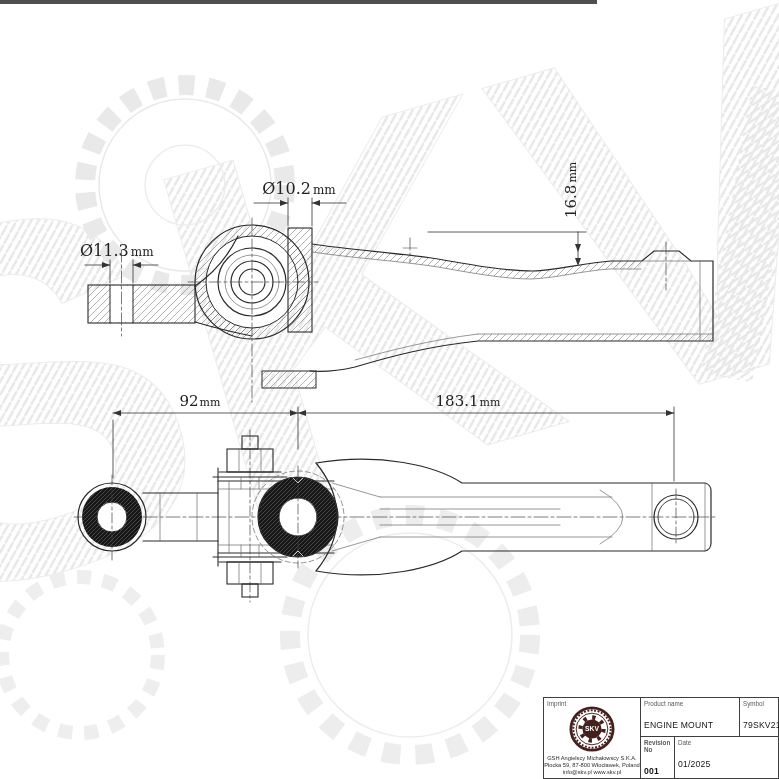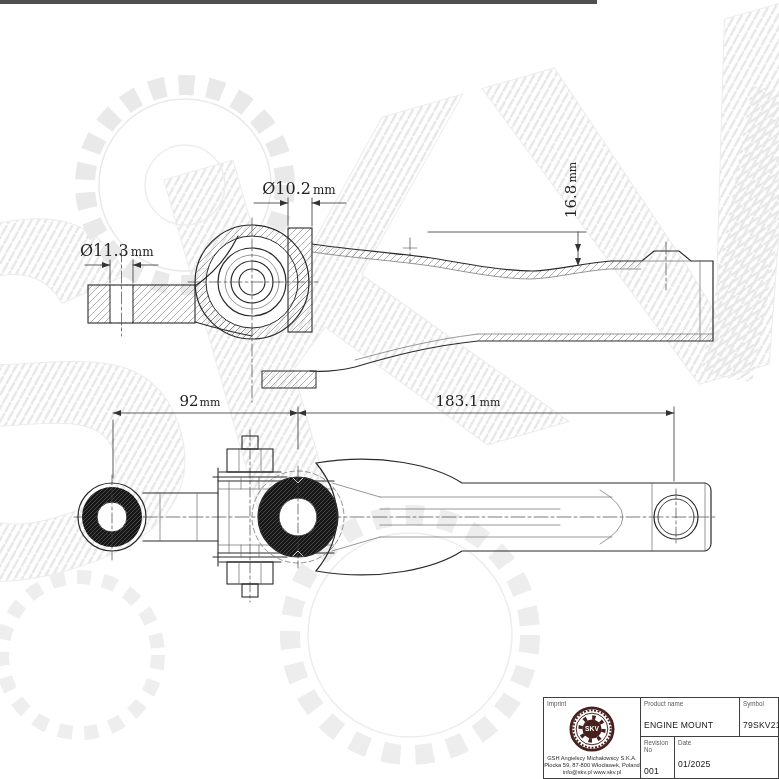--- a/index.html
+++ b/index.html
@@ -13,21 +13,21 @@
           border:1px solid #3f3f3f;display:flex;background:#fff;z-index:5;}
   .tb-left{width:96px;border-right:1px solid #3f3f3f;position:relative;
            display:flex;flex-direction:column;align-items:center;}
   .tb-right{flex:1;display:flex;flex-direction:column;}
   .tb-row1{height:39px;border-bottom:1px solid #3f3f3f;display:flex;}
   .tb-row2{flex:1;display:flex;}
   .tb-cell{padding:2px 3px;box-sizing:border-box;overflow:hidden;}
   .tb-c-product{width:99px;border-right:1px solid #3f3f3f;}
   .tb-c-symbol{flex:1;}
   .tb-c-oe{width:67px;border-right:1px solid #3f3f3f;}
-  .tb-c-rev{width:34px;border-right:1px solid #3f3f3f;}
+  .tb-c-rev{width:34px;border-right:1px solid #3f3f3f;font-weight:bold;}
   .tb-c-date{flex:1;}
   .tb-label{font-size:6.3px;color:#5a5a5a;line-height:7px;}
   .tb-value{font-size:8.6px;color:#161616;margin-top:13px;letter-spacing:.2px;white-space:nowrap;}
   .tb-imprint-label{position:absolute;left:3px;top:2px;}
   .tb-logo{margin-top:8px;}
   .tb-addr{margin-top:2px;text-align:center;}
   .tb-addr div{font-size:6.2px;line-height:7.2px;color:#2e2e2e;white-space:nowrap;transform:scale(.92);transform-origin:center;}
 </style>
 </head>
 <body>

